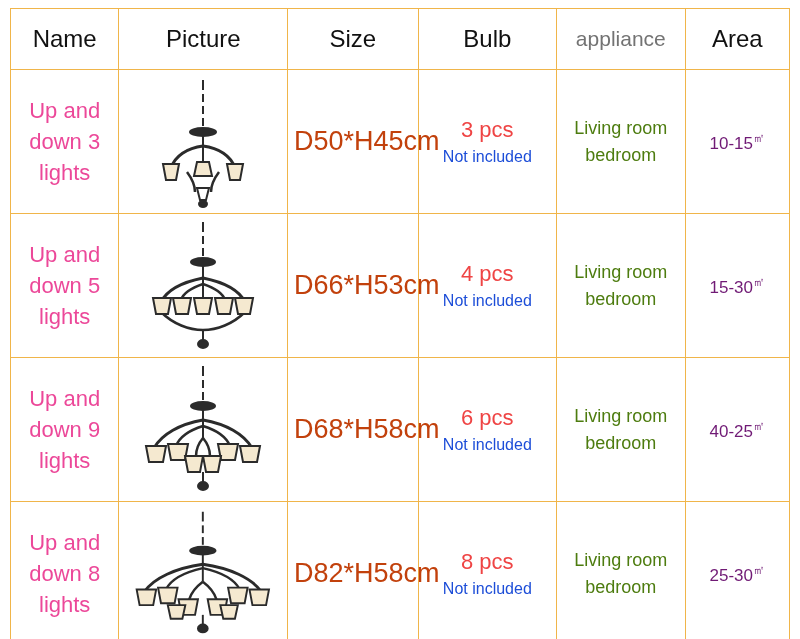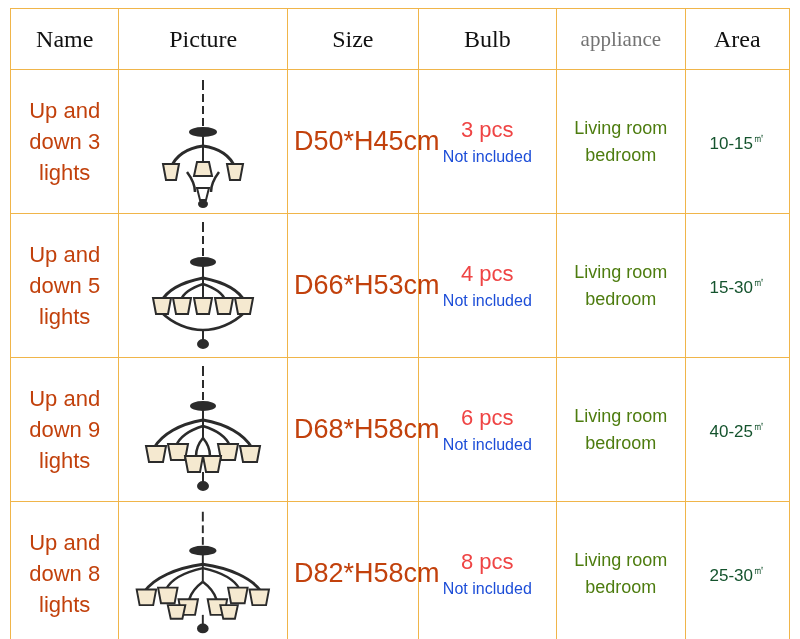--- a/index.html
+++ b/index.html
@@ -22,21 +22,20 @@
   }
   .spec-table td, .spec-table th {
     border: 1px solid #f0b54a;
     text-align: center;
     vertical-align: middle;
     padding: 4px 6px;
     font-weight: normal;
   }
   thead th {
     height: 52px;
-    font-family: Liberation Serif, serif;
   }
   .col-name   { width: 108px; }
   .col-pic    { width: 168px; }
   .col-size   { width: 130px; }
   .col-bulb   { width: 138px; }
   .col-appl   { width: 128px; }
   .col-area   { width: 104px; }
 
   .hdr-text {
     font-size: 24px;
@@ -44,21 +43,21 @@
   }
   .hdr-small {
     font-size: 21px;
     color: #737373;
   }
   .cell-name {
     font-size: 22px;
     line-height: 31px;
     text-align: left;
     padding-left: 14px;
-    color: #c2410c;
+    color: #ec4899;
   }
   .cell-size {
     font-size: 27px;
     color: #c2410c;
   }
   .bulb-count {
     font-size: 22px;
     color: #ef4444;
     line-height: 30px;
   }
@@ -67,21 +66,21 @@
     color: #1d4ed8;
     line-height: 24px;
   }
   .cell-appl {
     font-size: 18px;
     line-height: 27px;
     color: #4d7c0f;
   }
   .cell-area {
     font-size: 17px;
-    color: #14532d;
+    color: #701a75;
   }
   .cell-area sup {
     font-size: 12px;
   }
   tbody tr {
     height: 144px;
   }
   .pic-cell {
     padding: 0;
   }

